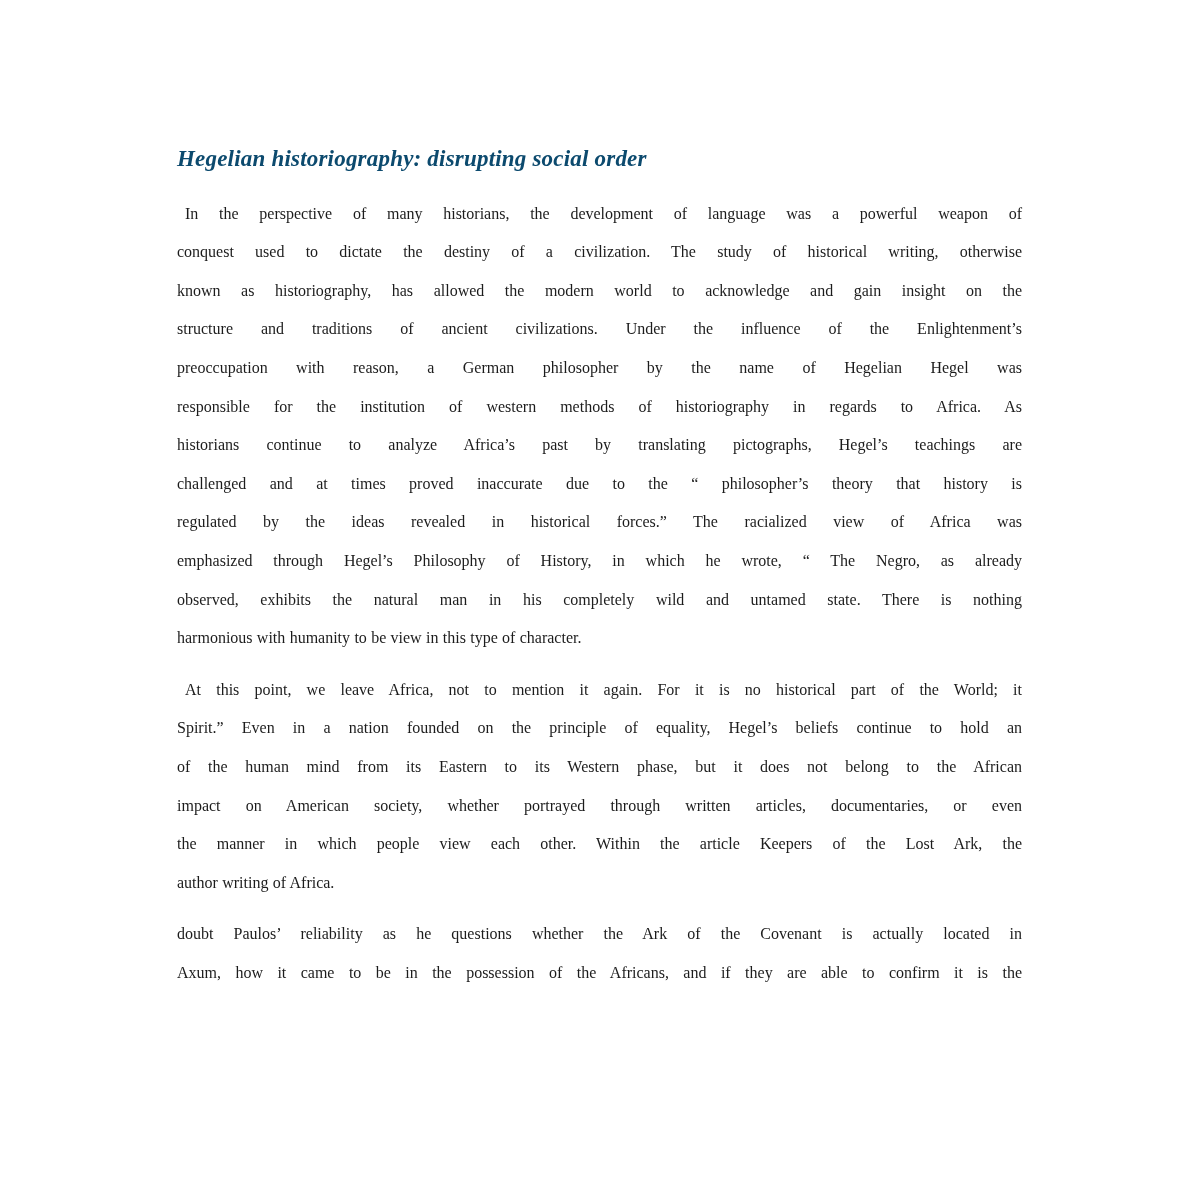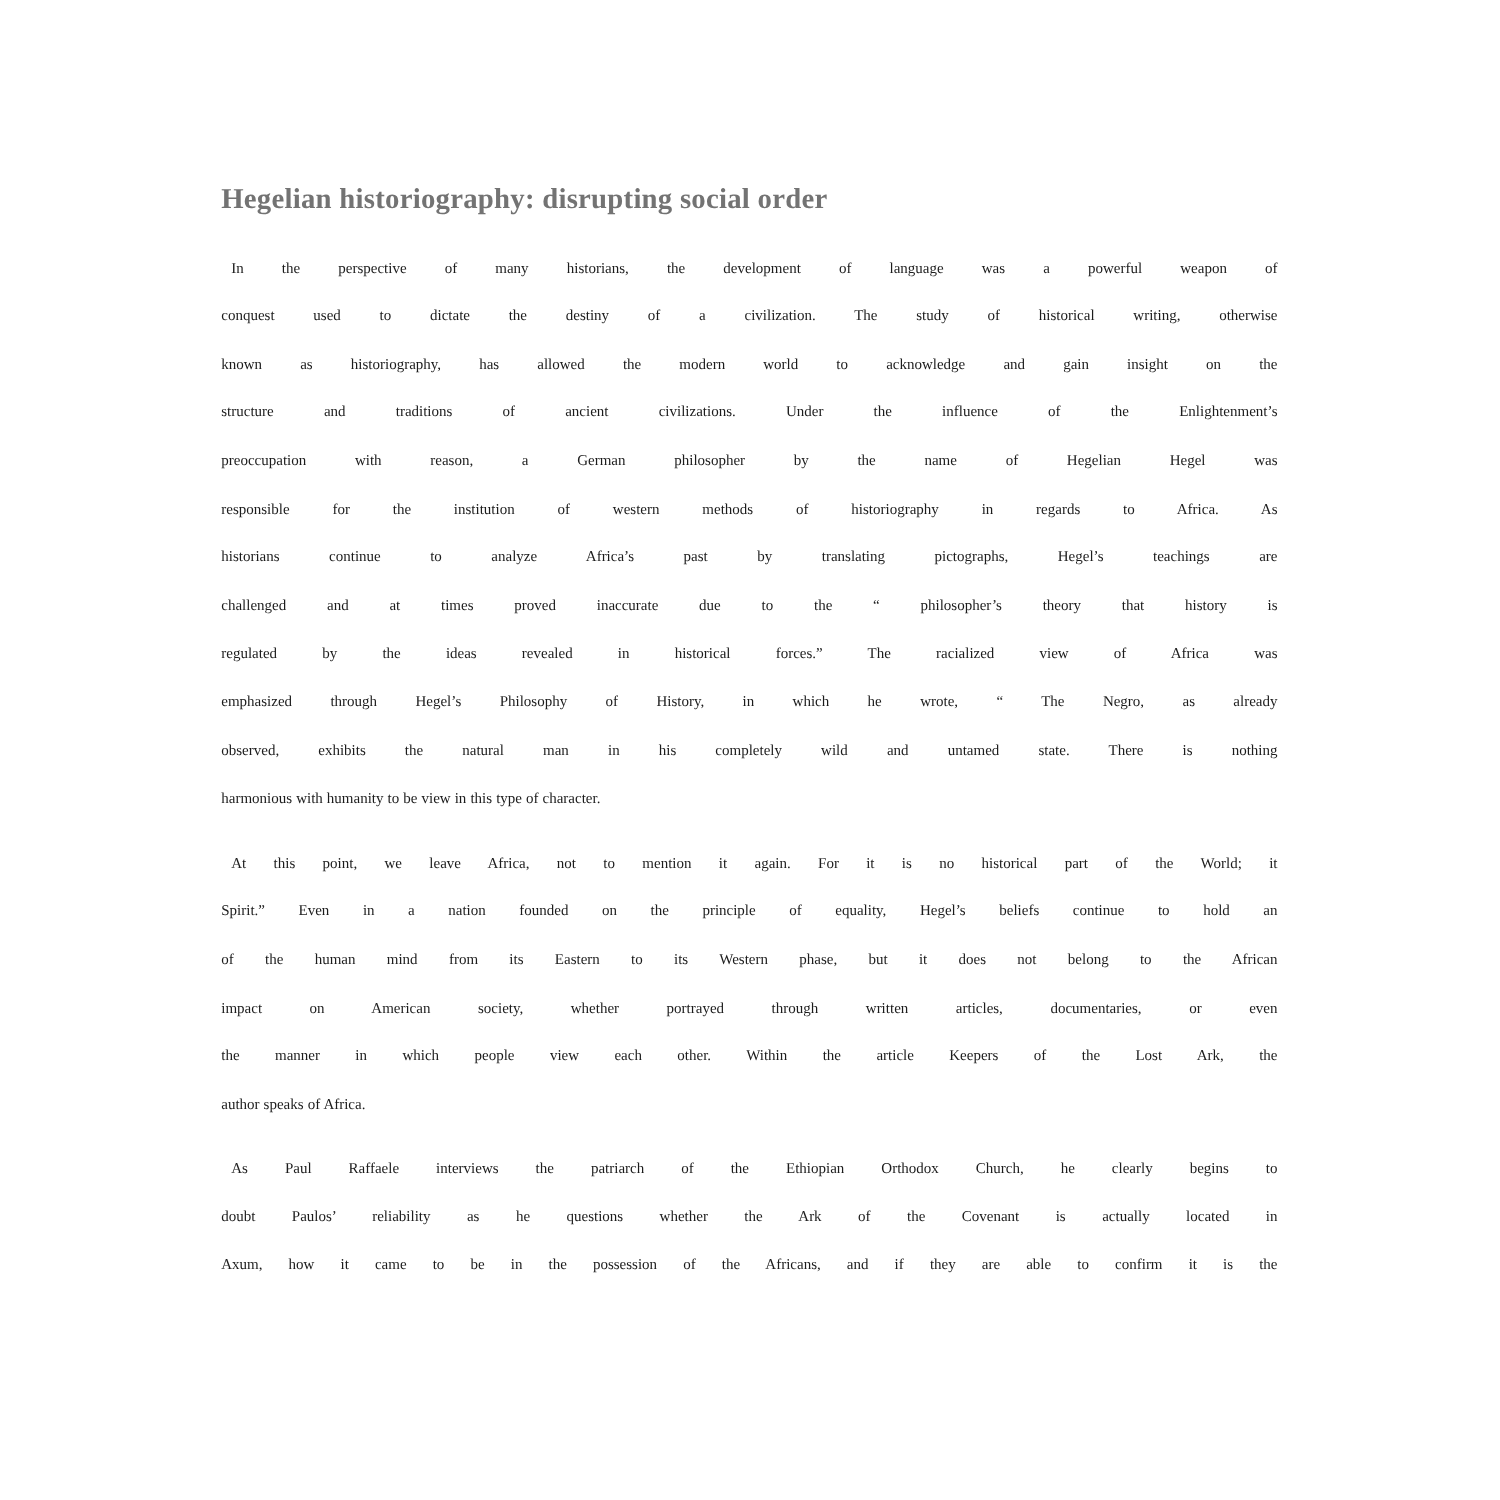--- a/index.html
+++ b/index.html
@@ -23,21 +23,21 @@
   .doc-title {
     margin: 0 0 22px 0;
     font-size: 23px;
     font-weight: bold;
     line-height: 1.2;
     letter-spacing: 0.2px;
   }
   .doc-body {
     width: 845px;
     color: #1c1c1c;
-    font-size: 12px;
+    font-size: 16px;
   }
   .paragraph {
     margin: 0 0 13px 0;
   }
   .line {
     line-height: 38.6px;
     text-align: justify;
     text-align-last: justify;
     word-spacing: 0.02em;
   }
@@ -45,21 +45,21 @@
     text-indent: 8px;
   }
   .line.para-end {
     text-align-last: left;
   }
 </style>
 </head>
 <body>
 
 <div class="page">
-  <h1 class="doc-title" style="color: #737373;">Hegelian historiography: disrupting social order</h1>
+  <h1 class="doc-title" style="color: #0c4a6e; font-style: italic;">Hegelian historiography: disrupting social order</h1>
   <div class="doc-body" style="color: rgb(28, 28, 28);">
       <div class="paragraph">
         <div class="line first"> In the perspective of many historians, the development of language was a powerful weapon of</div>
         <div class="line">conquest used to dictate the destiny of a civilization. The study of historical writing, otherwise</div>
         <div class="line">known as historiography, has allowed the modern world to acknowledge and gain insight on the</div>
         <div class="line">structure and traditions of ancient civilizations. Under the influence of the Enlightenment’s</div>
         <div class="line">preoccupation with reason, a German philosopher by the name of Hegelian Hegel was</div>
         <div class="line">responsible for the institution of western methods of historiography in regards to Africa. As</div>
         <div class="line">historians continue to analyze Africa’s past by translating pictographs, Hegel’s teachings are</div>
         <div class="line">challenged and at times proved inaccurate due to the “ philosopher’s theory that history is</div>
@@ -67,21 +67,20 @@
         <div class="line">emphasized through Hegel’s Philosophy of History, in which he wrote, “ The Negro, as already</div>
         <div class="line">observed, exhibits the natural man in his completely wild and untamed state. There is nothing</div>
         <div class="line para-end">harmonious with humanity to be view in this type of character.</div>
       </div>
       <div class="paragraph">
         <div class="line first"> At this point, we leave Africa, not to mention it again. For it is no historical part of the World; it</div>
         <div class="line">Spirit.” Even in a nation founded on the principle of equality, Hegel’s beliefs continue to hold an</div>
         <div class="line">of the human mind from its Eastern to its Western phase, but it does not belong to the African</div>
         <div class="line">impact on American society, whether portrayed through written articles, documentaries, or even</div>
         <div class="line">the manner in which people view each other. Within the article Keepers of the Lost Ark, the</div>
-        <div class="line para-end">author speaks of Africa.</div>
+        <div class="line para-end">author writing of Africa.</div>
       </div>
       <div class="paragraph">
-        <div class="line first"> As Paul Raffaele interviews the patriarch of the Ethiopian Orthodox Church, he clearly begins to</div>
         <div class="line">doubt Paulos’ reliability as he questions whether the Ark of the Covenant is actually located in</div>
         <div class="line">Axum, how it came to be in the possession of the Africans, and if they are able to confirm it is the</div>
       </div>
     </div>
 </div>
 
 </body></html>

